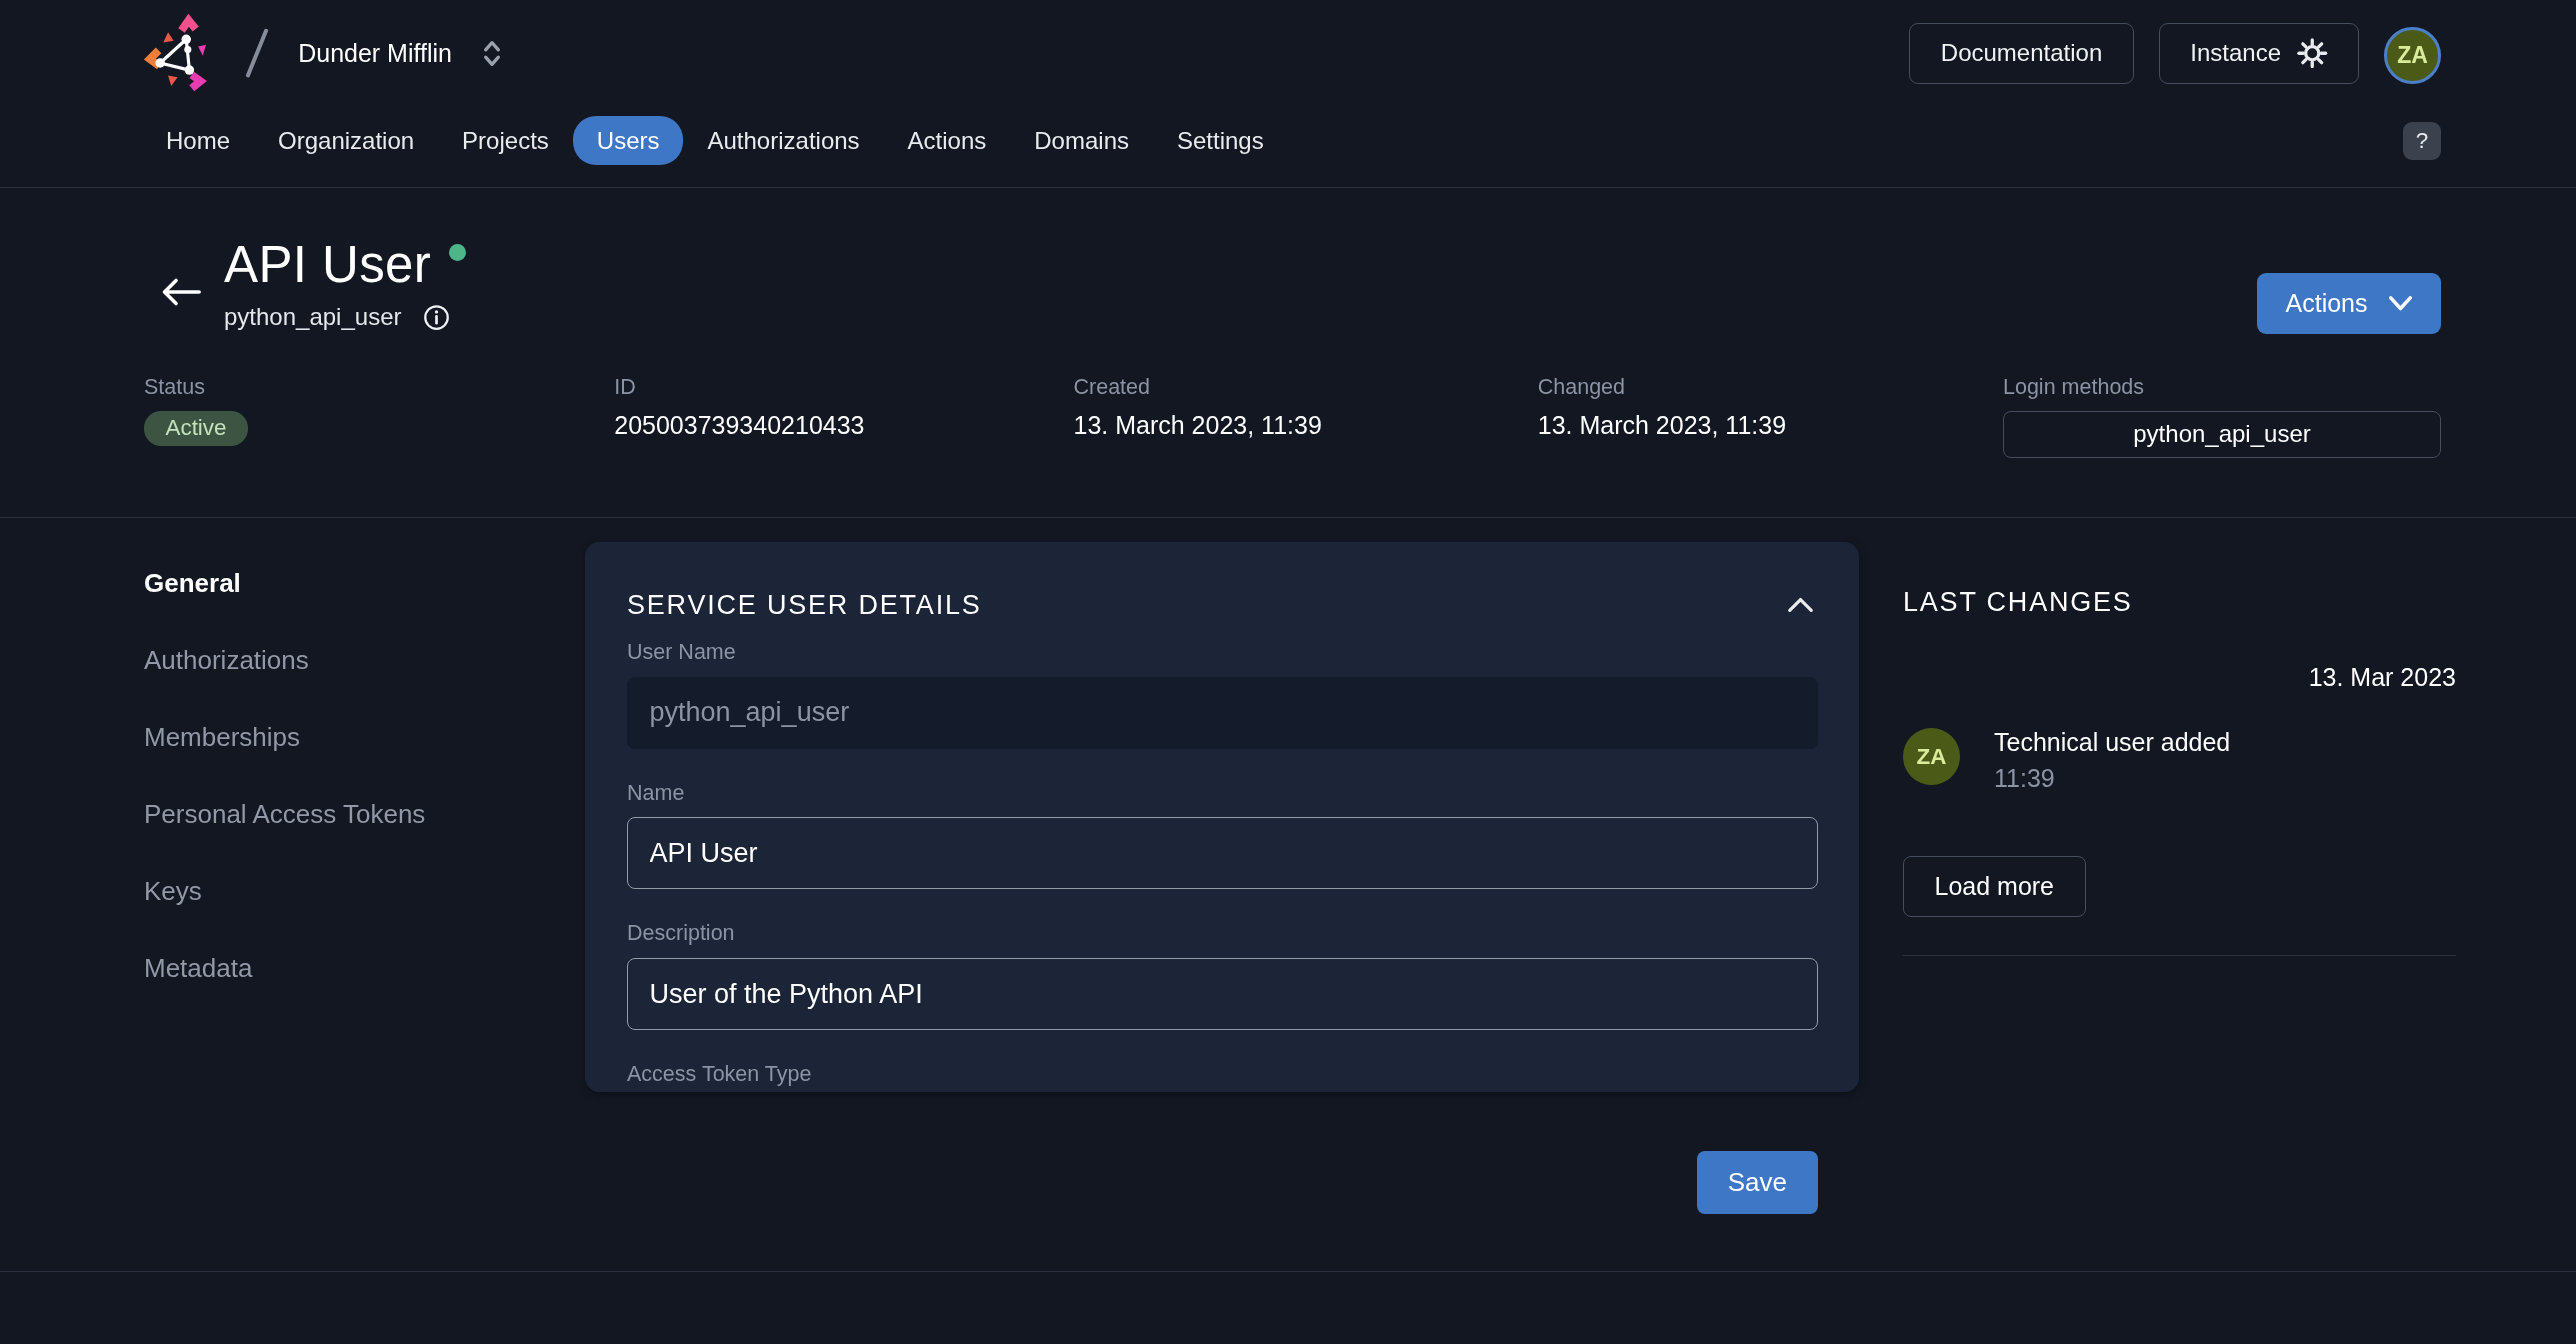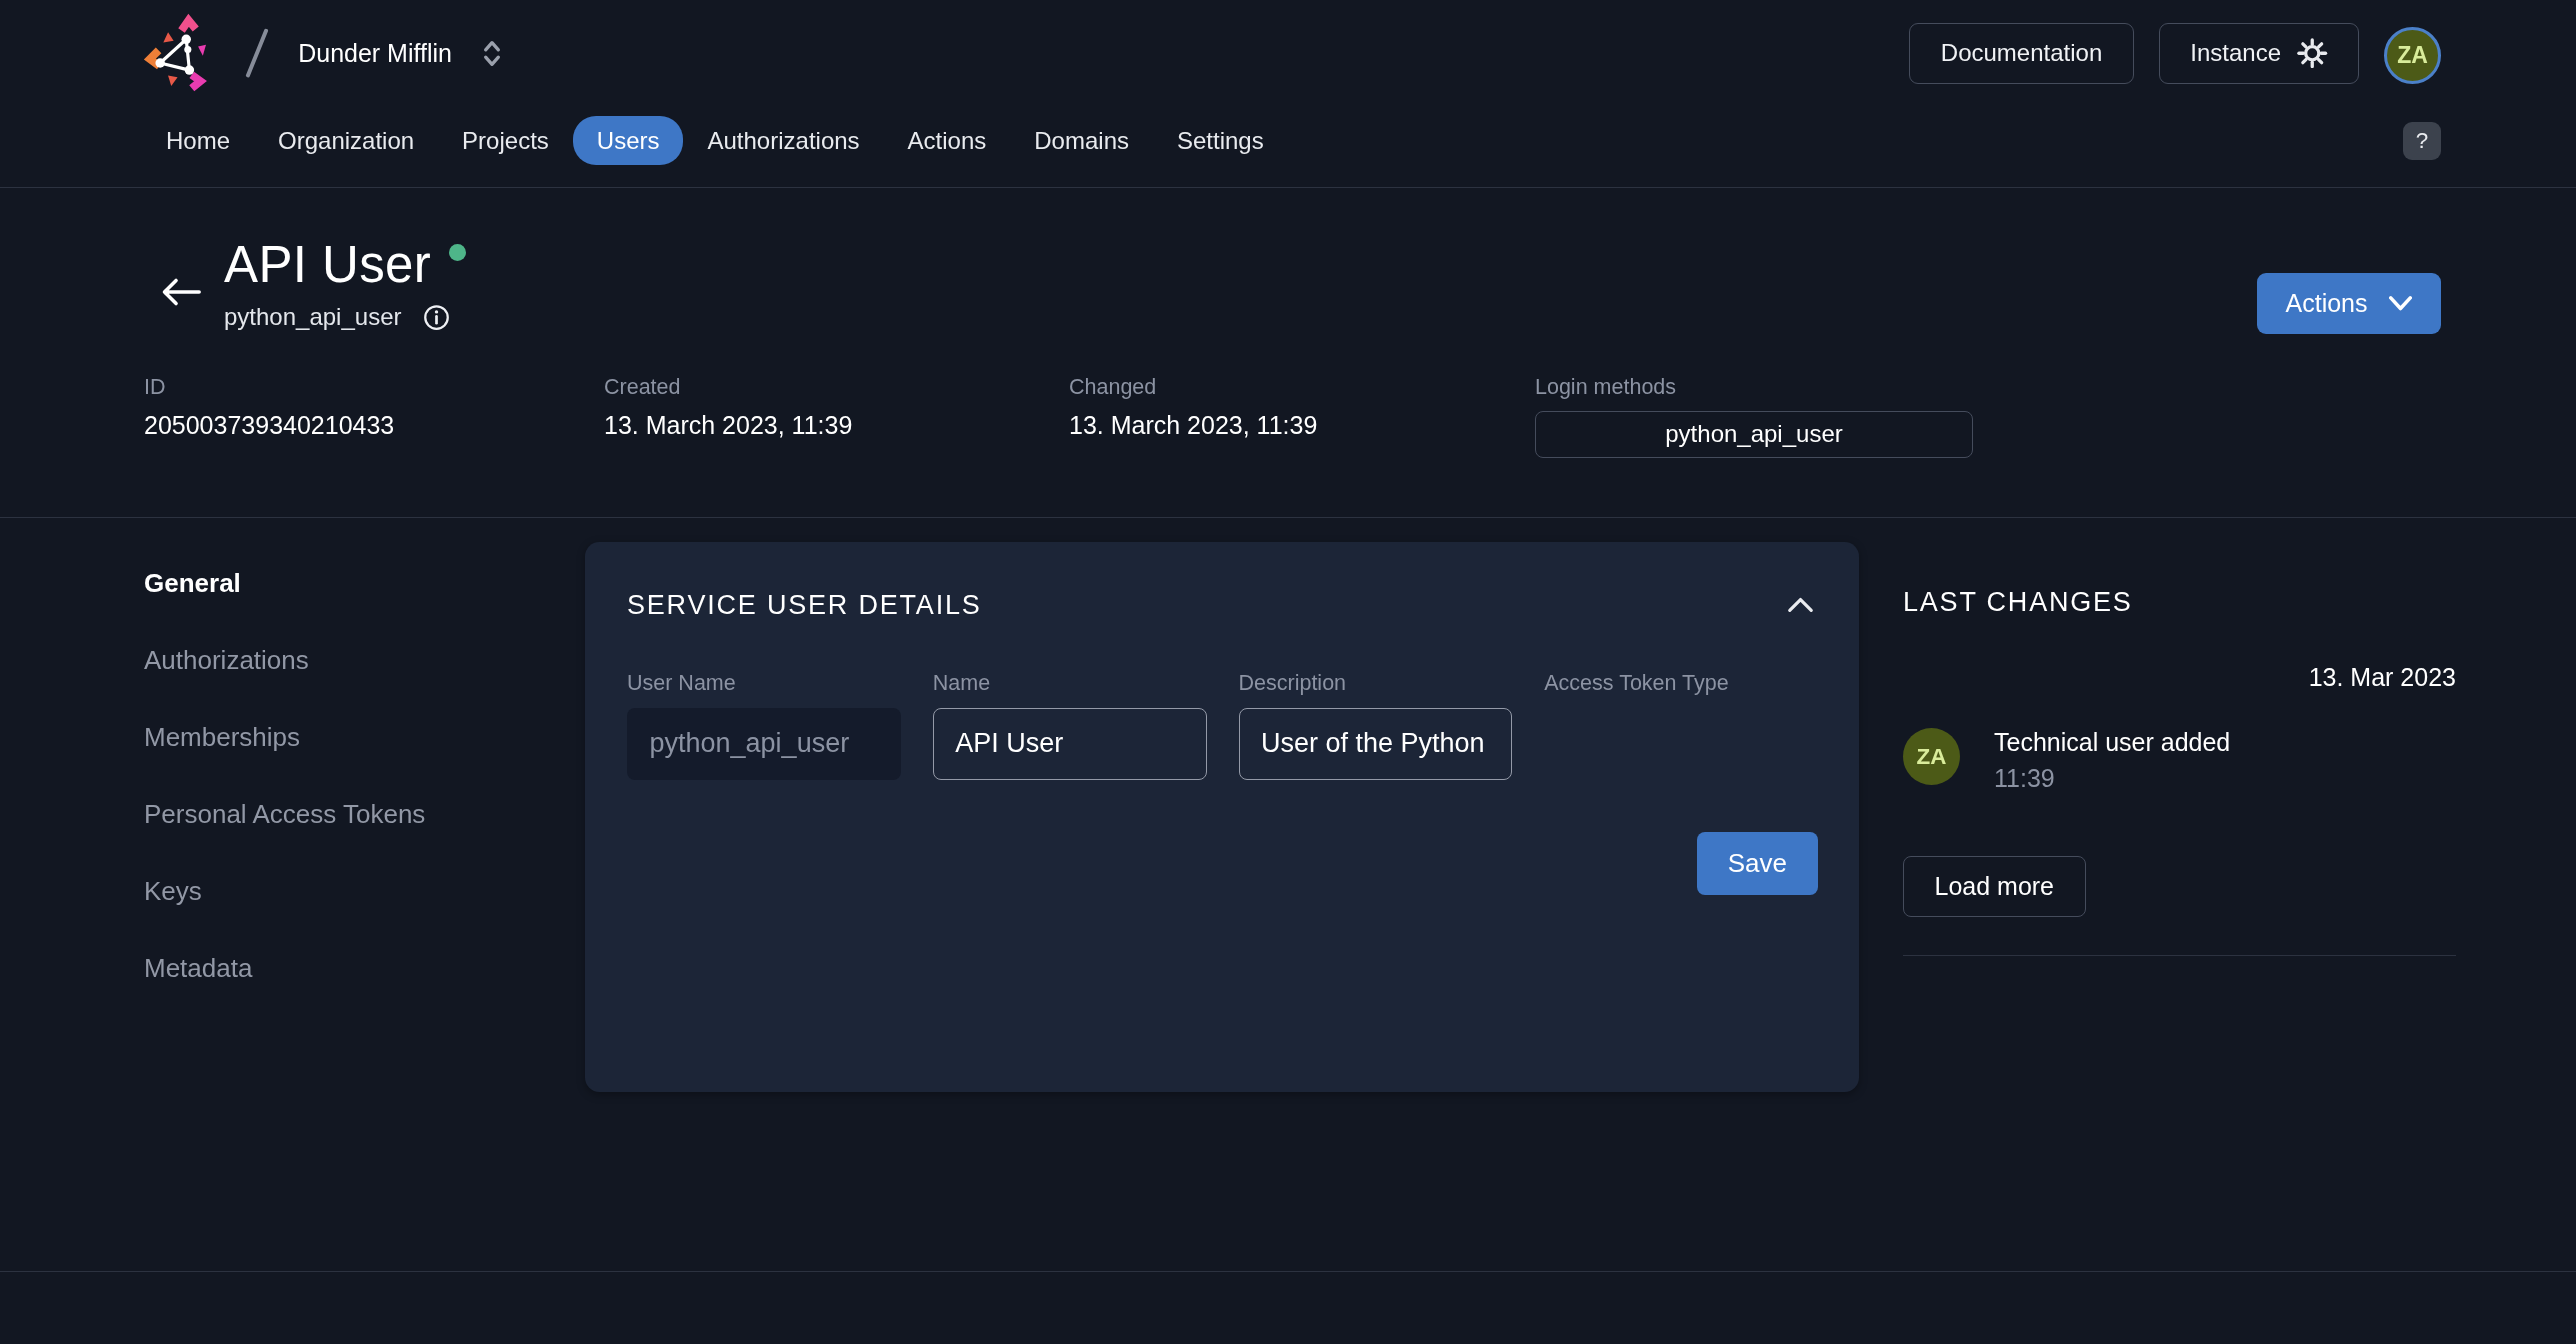--- a/index.html
+++ b/index.html
@@ -65,21 +65,21 @@
   .side-item.active { color:#fff; font-weight:700; }
 
   .card {
     position:absolute; left:585px; top:24px; width:1274px; height:550px;
     background:#1c2537; border-radius:14.4px; padding:48px 41px 0 42px;
     box-shadow:0 2.7px 9px rgba(0,0,0,.3);
   }
   .card-head { display:flex; align-items:center; justify-content:space-between; }
   .card-title { font-size:27px; letter-spacing:1.8px; font-weight:500; color:#fff; }
   .collapse-btn { background:none; border:none; padding:3.6px; }
-  .form-grid { display:grid; grid-template-columns:1fr 1fr 1fr 1fr; column-gap:30px; row-gap:38px; margin-top:50px;gap:32px; }
+  .form-grid { display:grid; grid-template-columns:1fr; column-gap:30px; row-gap:38px; margin-top:19px;gap:32px; }
   .field-label { display:block; font-size:21.5px; color:#8c93a3; margin-bottom:11.7px; }
   .input {
     width:100%; height:72px; border-radius:8px; background:transparent; border:0.9px solid #949aa8;
     color:#fff; font-size:27px; padding:0 21.5px; font-family:inherit; outline:none;
   }
   .input.disabled { background:#141b2b; border-color:transparent; color:#8c93a3; }
   .select {
     width:100%; height:72px; border-radius:8px; border:0.9px solid #949aa8; background:transparent;
     color:#fff; font-size:27px; padding:0 21.5px; display:flex; align-items:center; justify-content:space-between; cursor:pointer;
   }
@@ -189,20 +189,24 @@
       </div>
       <button class="actions-btn">
         <span>Actions</span>
         <svg width="23" height="15.3" viewBox="0 0 26 17">
           <path d="M2 2 L13 14 L24 2" fill="none" stroke="#ffffff" stroke-width="4" stroke-linecap="round" stroke-linejoin="round"></path>
         </svg>
       </button>
     </div>
 
     <div class="meta-row">
+      <div class="meta-col" style="width:471px">
+        <span class="meta-label">Status</span>
+        <span class="status-badge">Active</span>
+      </div>
       <div class="meta-col" style="width:460px">
         <span class="meta-label">ID</span>
         <span class="meta-value">205003739340210433</span>
       </div>
       <div class="meta-col" style="width:465px">
         <span class="meta-label">Created</span>
         <span class="meta-value">13. March 2023, 11:39</span>
       </div>
       <div class="meta-col" style="width:466px">
         <span class="meta-label">Changed</span>

